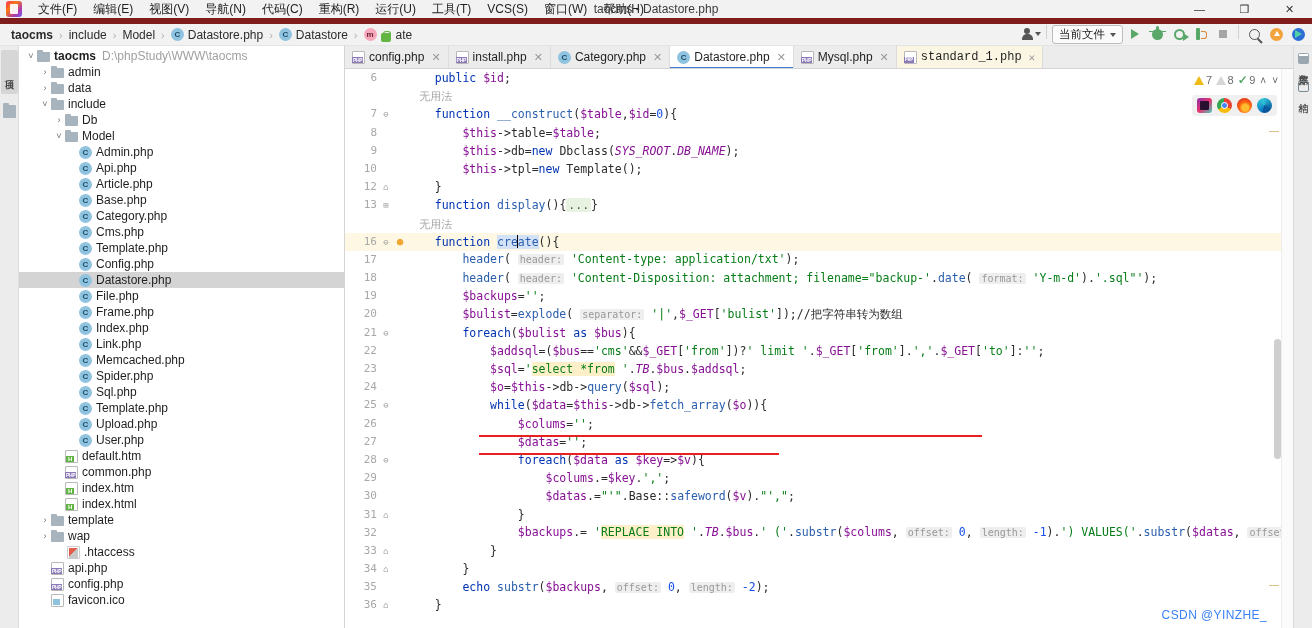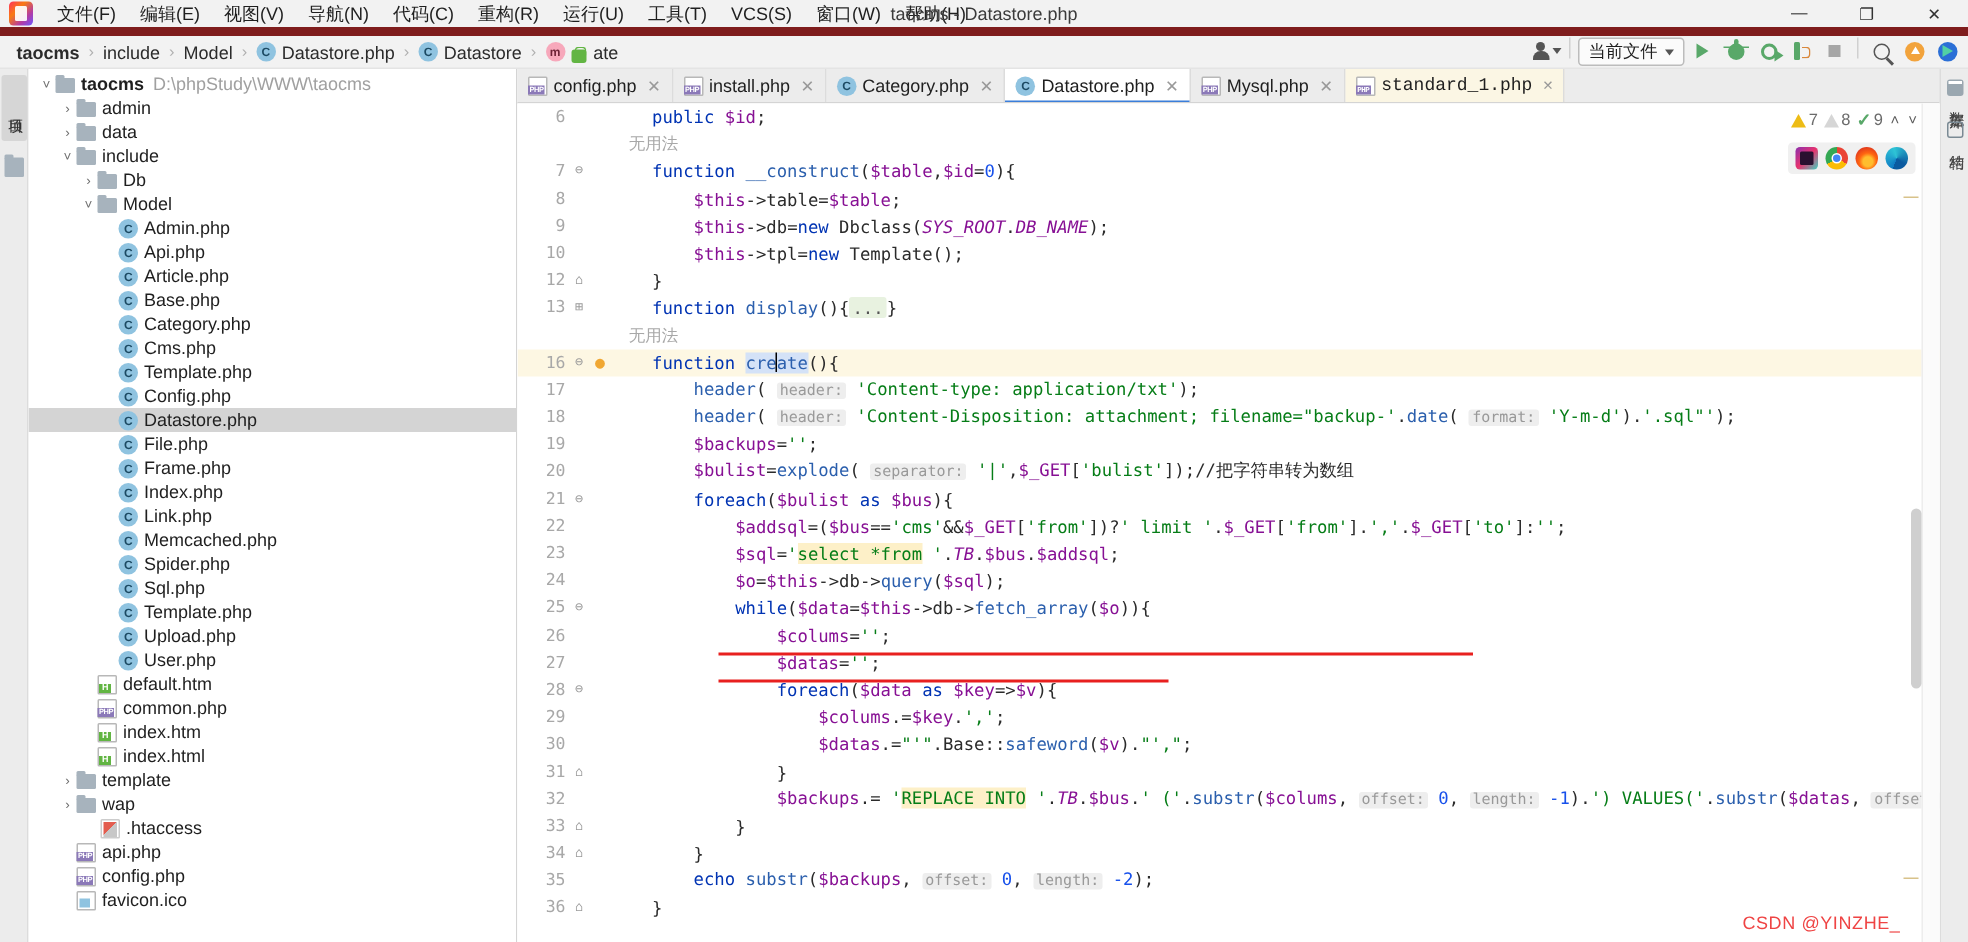--- a/index.html
+++ b/index.html
@@ -267,21 +267,21 @@
   .rvbtn {
     writing-mode: vertical-rl; font-size: 10px; color: #444; padding: 3px 1px;
     display: flex; align-items: center; gap: 3px; cursor: default;
   }
   .db-ico { width: 11px; height: 11px; background:#9aa7b0; border-radius: 2px; position: relative; }
   .db-ico::after{content:"";position:absolute;left:1px;top:1px;right:1px;height:2px;background:#fff;}
   .struct-ico { width: 11px; height: 11px; border: 1.5px solid #7a8a94; border-radius:2px; }
 
   
   .watermark {
-    position: absolute; right: 26px; bottom: 6px; font-size: 12px; color: #ef4444;
+    position: absolute; right: 26px; bottom: 6px; font-size: 12px; color: #3b82f6;
     letter-spacing: 0.4px; font-family: "Liberation Sans", sans-serif; user-select:none;
   }
   .vscroll-thumb { position:absolute; right:12px; width:7px; background:#cfcfcf; border-radius:4px; }
 </style>
 </head>
 <body>
 
 <div class="app">
 
   <div class="titlebar">

